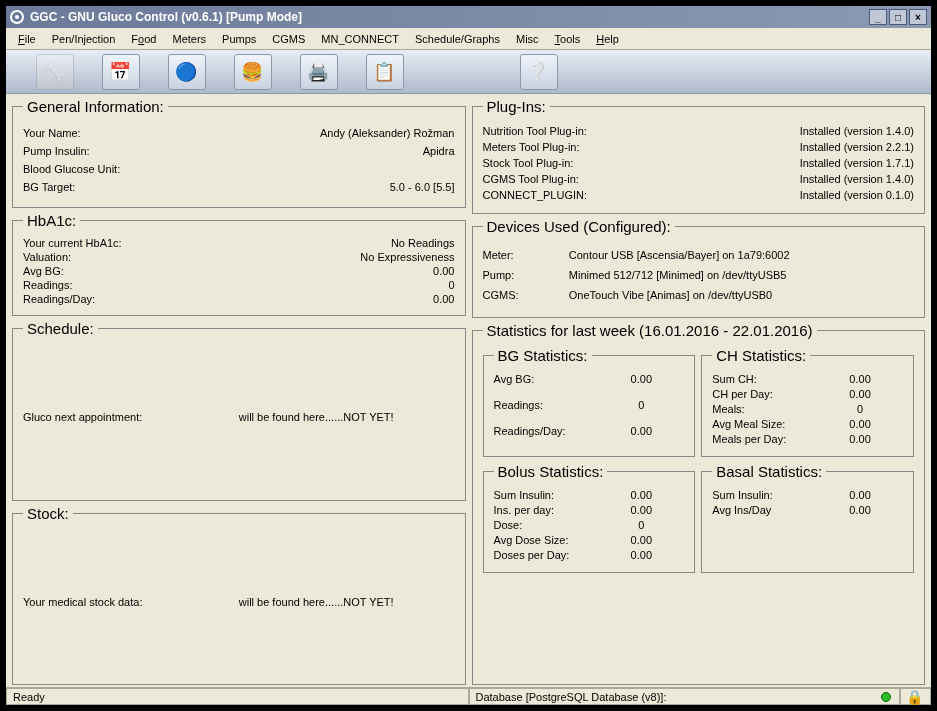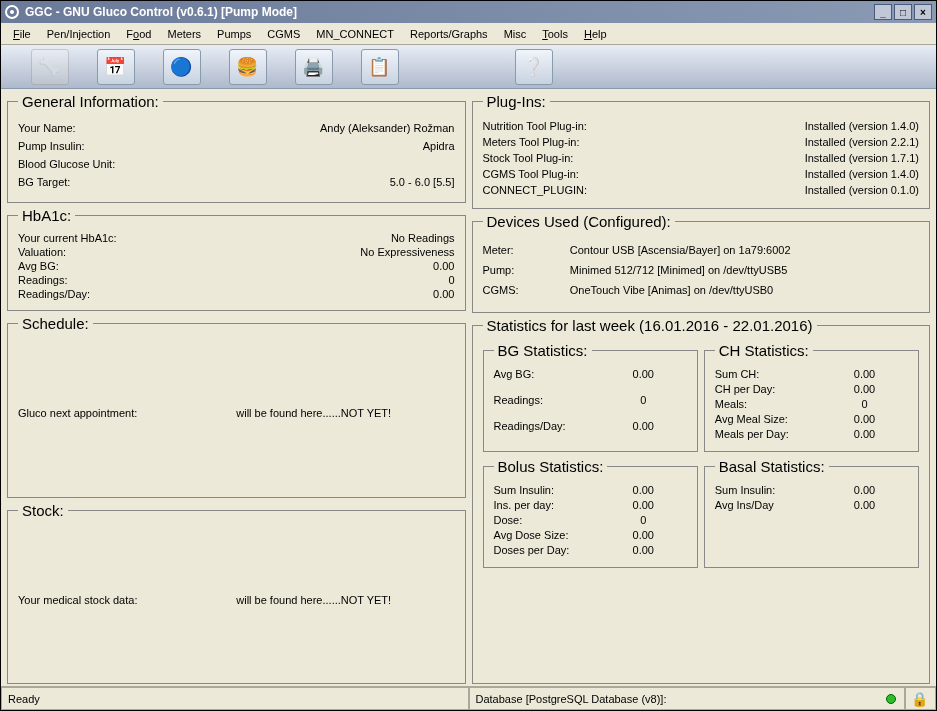--- a/index.html
+++ b/index.html
@@ -1,17 +1,17 @@
 <!DOCTYPE html>
 <html><head>
 <meta charset="utf-8">
 <style>
 * { box-sizing: border-box; margin: 0; padding: 0; }
 body { font-family: Tahoma, Arial, sans-serif; font-size: 11px; background: #7b8aa3; width: 937px; height: 711px; overflow: hidden; }
-.window { width: 937px; height: 711px; background: #ece9d8; display: flex; flex-direction: column; border: 1px solid #000000; }
+.window { width: 937px; height: 711px; background: #ece9d8; display: flex; flex-direction: column; border: 6px solid #000000; }
 .titlebar { background: linear-gradient(to right,#6b7a99,#8b9ab3); color: #fff; font-weight: bold; height: 22px; display: flex; align-items: center; padding: 0 4px; font-size: 12px; }
 .titlebar .t-icon { width: 14px; height: 14px; border: 2px solid #fff; border-radius: 50%; margin-right: 6px; position: relative; }
 .titlebar .t-icon::after { content:""; position:absolute; width:4px; height:4px; background:#fff; border-radius:50%; top:3px; left:3px; }
 .titlebar .spacer { flex:1; }
 .winbtn { width:18px; height:16px; background:#c0c8d8; border:1px solid #4a5a7a; margin-left:2px; display:flex; align-items:center; justify-content:center; font-size:10px; font-family:Arial; color:#000; }
 .menubar { background:#ece9d8; border-bottom:1px solid #aca899; height:22px; display:flex; align-items:center; padding:0 4px; }
 .menubar span { padding:2px 8px; cursor:default; }
 .menubar span u { text-decoration: underline; }
 .toolbar { background: linear-gradient(to bottom, #e8edf5, #aeb9cc); height: 44px; display:flex; align-items:center; padding:0 30px; gap:28px; border-bottom:1px solid #8a9aad; }
 .tbtn { width:38px; height:36px; background:linear-gradient(to bottom,#f0f4fa,#c8d2e0); border:1px solid #8a9aad; border-radius:3px; display:flex; align-items:center; justify-content:center; font-size: 18px; }
@@ -29,21 +29,21 @@
 .devices .row3 .lab{ flex:0 0 20%; }
 .devices .row3 .val{ flex:1; }
 .centered-block { min-height:70px; display:flex; align-items:center; }
 .centered-block .row2 .lab{ flex:0 0 50%; }
 .centered-block .row2 .val{ flex:1; text-align:left; }
 .stats-wrap { }
 .stats-grid { display:grid; grid-template-columns:1fr 1fr; gap:6px; margin-top:2px; }
 .statsbox .srow { display:flex; margin:3px 0; }
 .statsbox .srow .lab{ flex:0 0 55%; }
 .statsbox .srow .val{ flex:1; text-align:center; }
-.statusbar { height:24px; display:flex; border-top:1px solid #aca899; }
+.statusbar { height:18px; display:flex; border-top:1px solid #aca899; }
 .statusbar .cell { border:1px solid #aca899; background:#ece9d8; display:flex; align-items:center; padding:0 6px; }
 .statusbar .c1 { flex:0 0 50%; }
 .statusbar .c2 { flex:1; display:flex; align-items:center; }
 .statusbar .c3 { flex:0 0 24px; justify-content:center; background:#ece9d8; }
 .dot { width:10px; height:10px; border-radius:50%; background:#2bbd2b; border:1px solid #060; margin-left:auto; margin-right:2px; }
 .disabled-icon { opacity:0.4; filter:grayscale(1); }
 .lockicon { color:#d9a23a; font-size:14px; }
 .gap-lg { width:60px; }
 </style>
 </head>
@@ -60,21 +60,21 @@
   </div>
 
   <div class="menubar">
     <span><u>F</u>ile</span>
     <span>Pen/Injection</span>
     <span>F<u>o</u>od</span>
     <span>Meters</span>
     <span>Pumps</span>
     <span>CGMS</span>
     <span>MN_CONNECT</span>
-    <span>Reports/Graphs</span>
+    <span>Schedule/Graphs</span>
     <span>Misc</span>
     <span><u>T</u>ools</span>
     <span><u>H</u>elp</span>
   </div>
 
   <div class="toolbar">
     <div class="tbtn disabled-icon">🦴</div>
     <div class="tbtn">📅</div>
     <div class="tbtn">🔵</div>
     <div class="tbtn">🍔</div>

